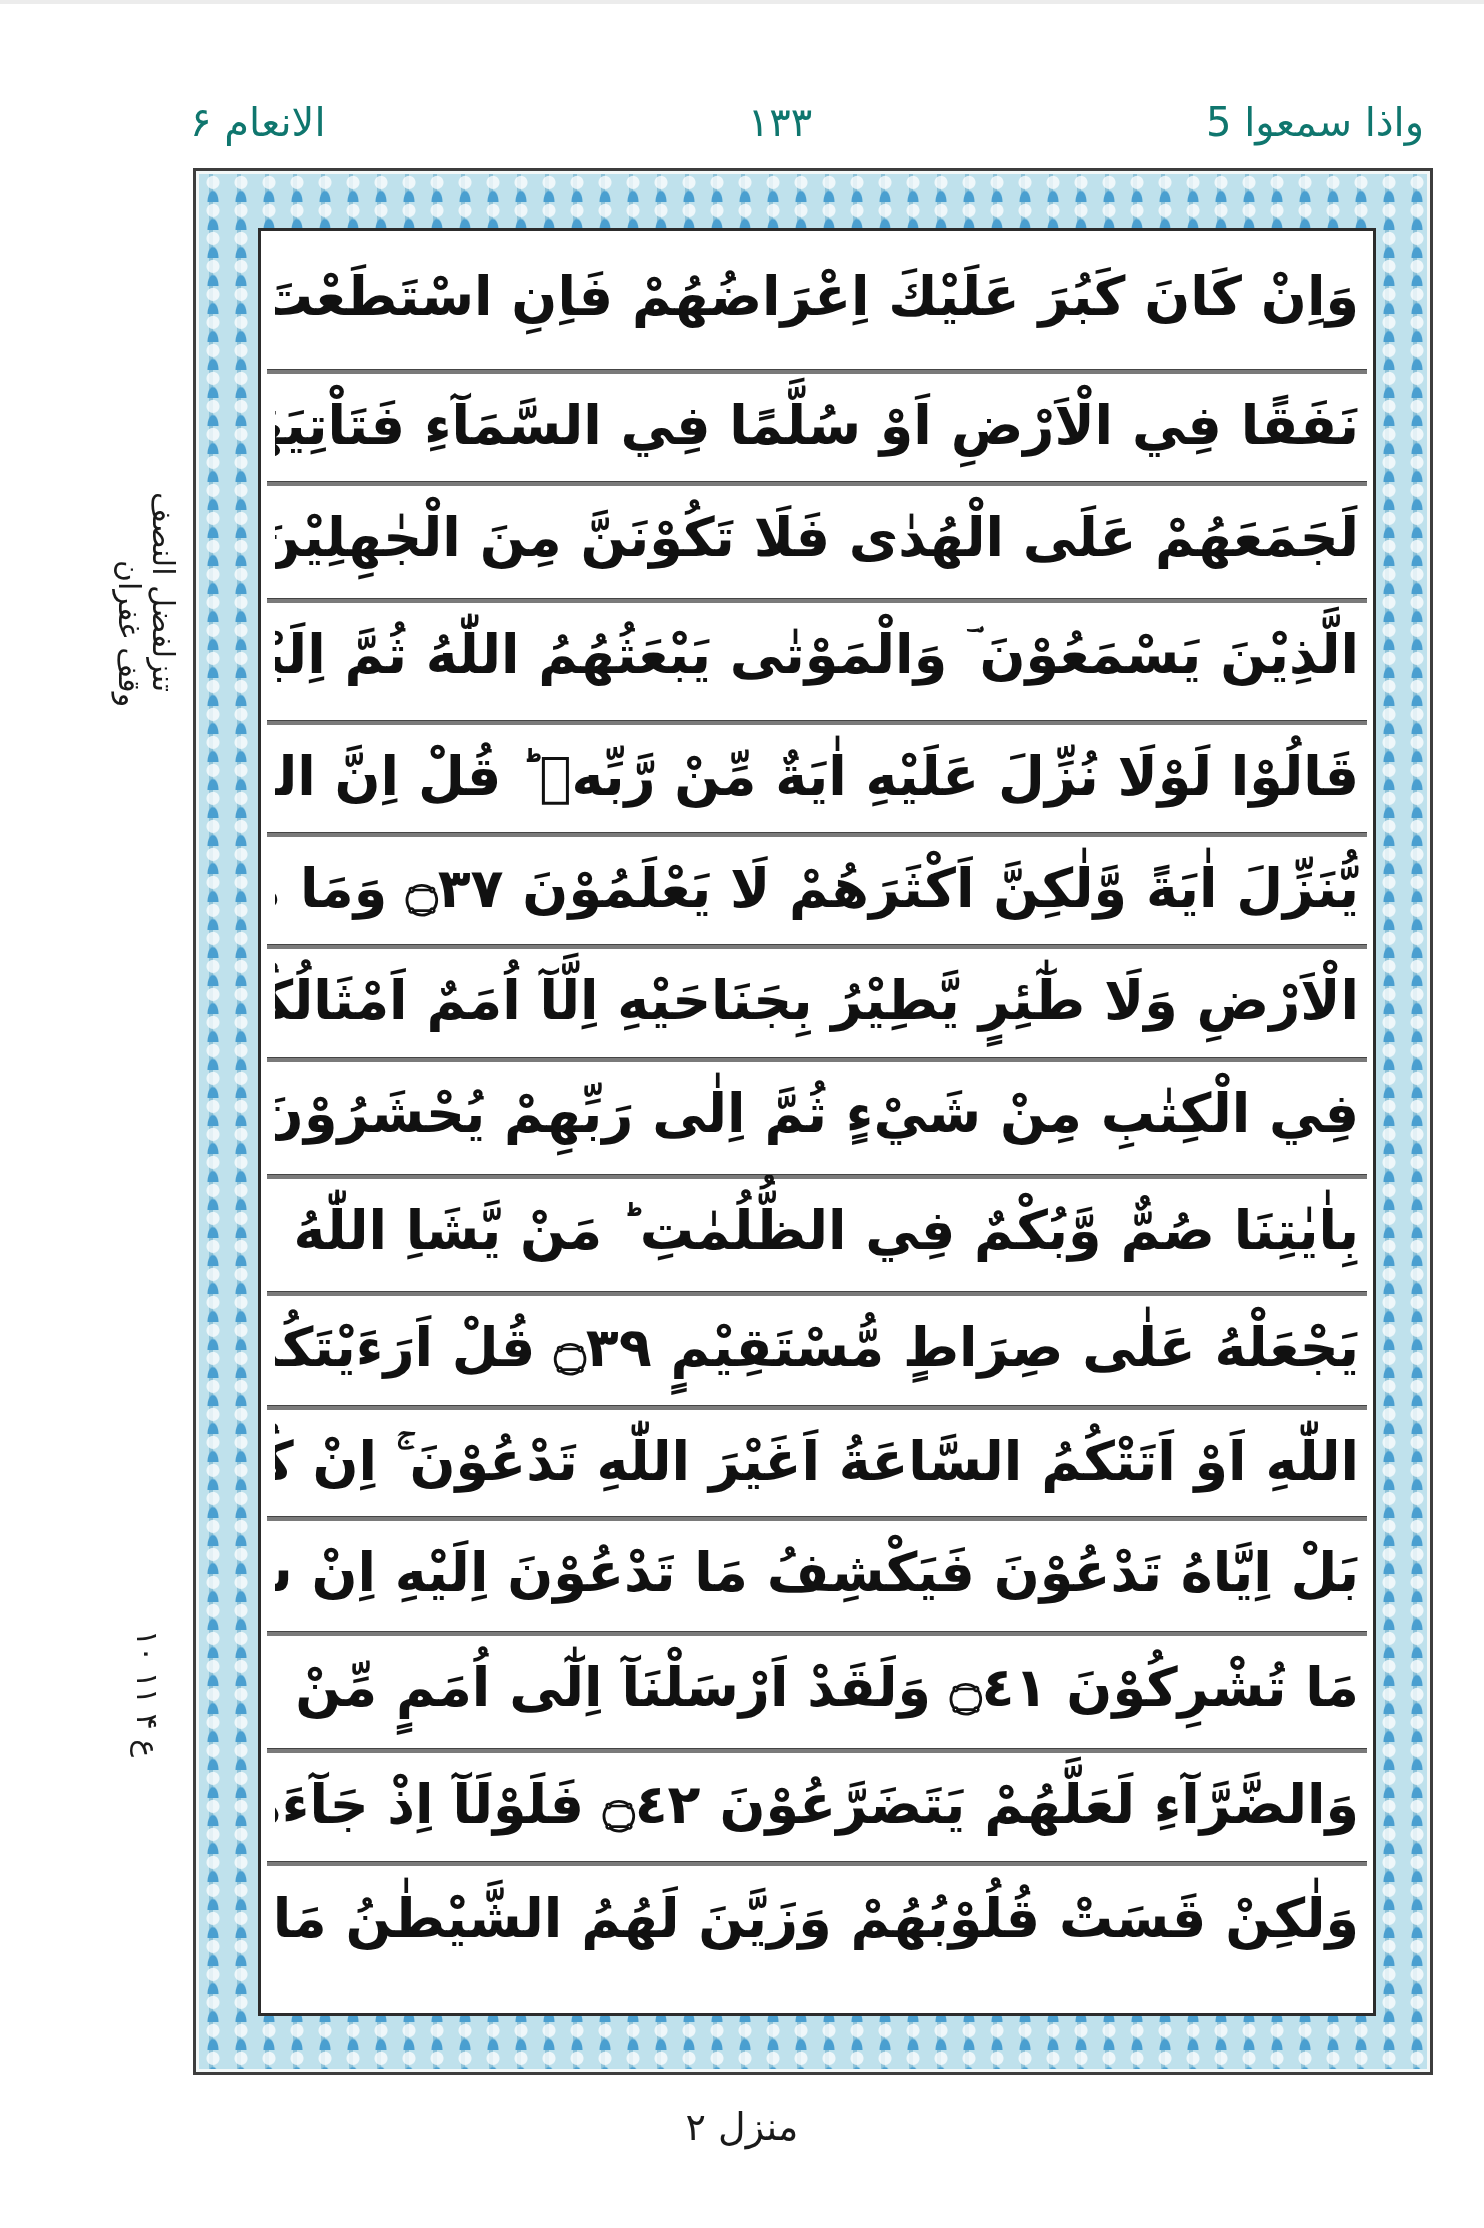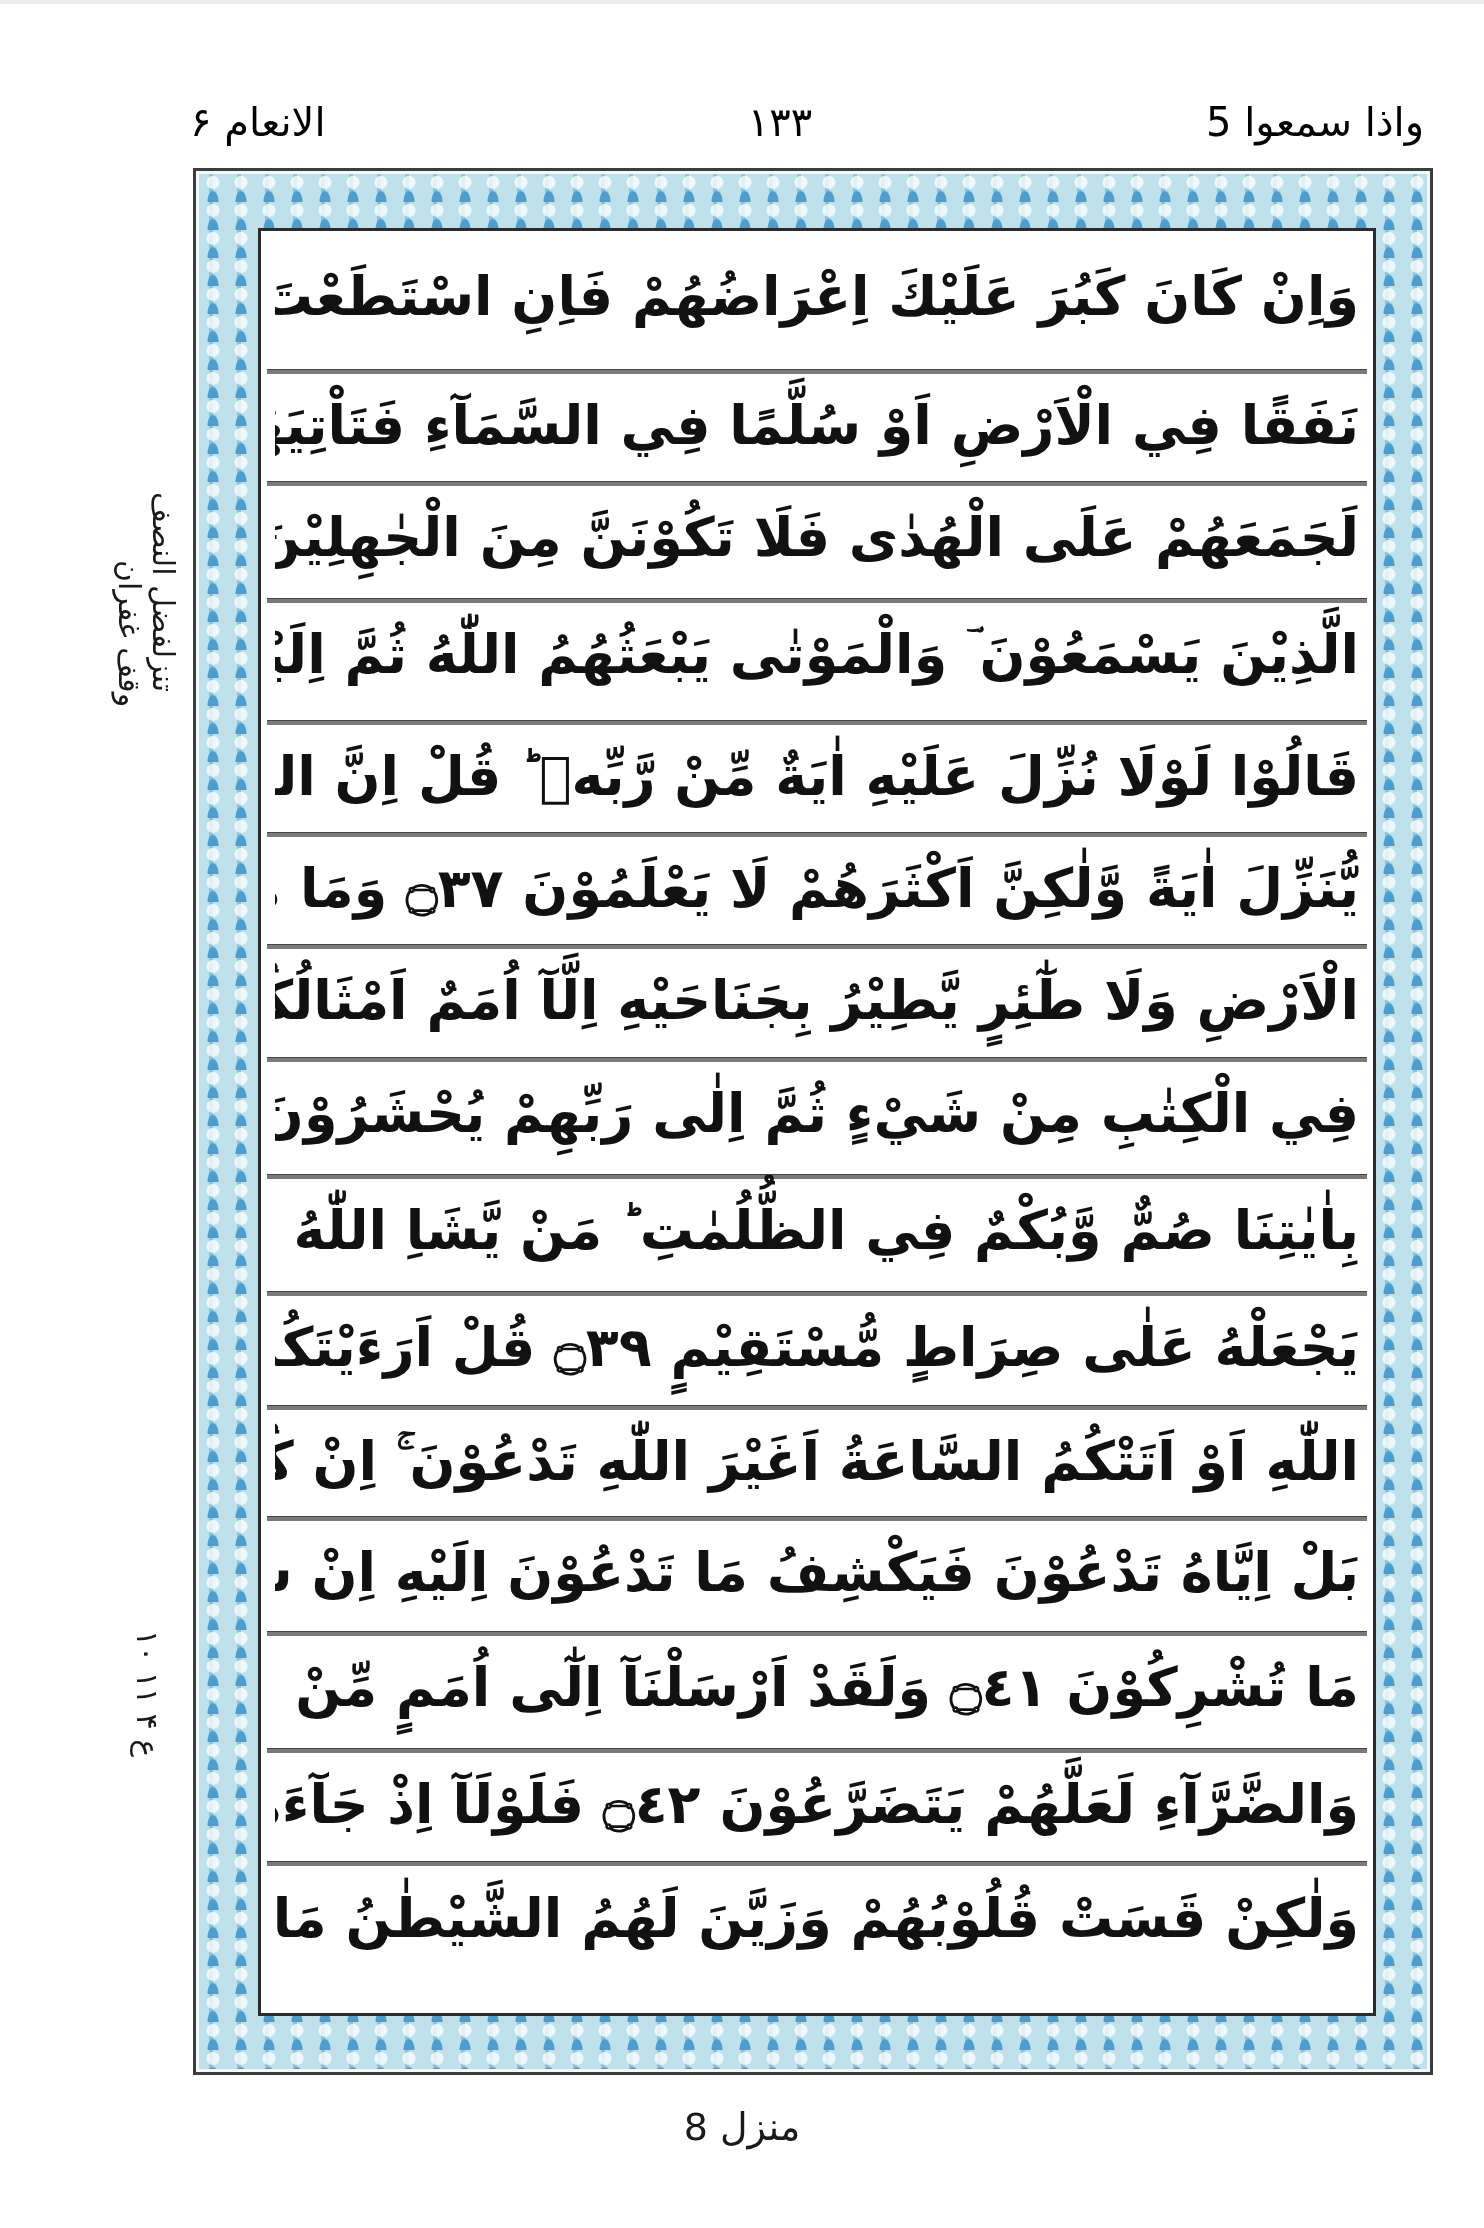--- a/index.html
+++ b/index.html
@@ -1,19 +1,19 @@
 <!DOCTYPE html>
 <html><head>
 <meta charset="utf-8">
 <style>
   html, body { margin:0; padding:0; background:#ffffff; }
   body { width:1484px; height:2228px; position:relative; overflow:hidden;
          font-family:"DejaVu Sans", sans-serif; color:#111; }
   .topline { position:absolute; left:0; top:0; width:1484px; height:4px; background:#ececec; }
-  .hdr { position:absolute; top:92px; font-size:40px; line-height:60px; direction:rtl; color:#000000;
+  .hdr { position:absolute; top:92px; font-size:40px; line-height:60px; direction:rtl; color:#0f766e;
          font-family:"DejaVu Sans", sans-serif; white-space:nowrap; }
   .hdr-right { right:60px; }
   .hdr-center { left:742px; transform:translateX(-50%);margin-left:38px; }
   .hdr-left { left:190px; }
 
   
   .frame { position:absolute; left:193px; top:168px; width:1240px; height:1907px;
            box-sizing:border-box; border:3px solid #3d3d3d; background:#f3f8f8; }
   .frame-pattern { position:absolute; inset:3px;
     background:
@@ -118,13 +118,13 @@
     <div class="line" style="top:1632px">
         <span class="ar">وَلٰكِنْ قَسَتْ قُلُوْبُهُمْ وَزَيَّنَ لَهُمُ الشَّيْطٰنُ مَا كَانُوْا يَعْمَلُوْنَ ۝٤٣</span>
       </div>
   </div>
 </div>
 
 <div class="margin-note mn1">تنزلفضل النصف</div>
 <div class="margin-note mn1b">وقف غفران</div>
 <div class="margin-note mn2">ع ۴ ۱۱ ۱۰</div>
 
-<div class="footer">منزل 8</div>
+<div class="footer">منزل ۲</div>
 
 </body></html>

